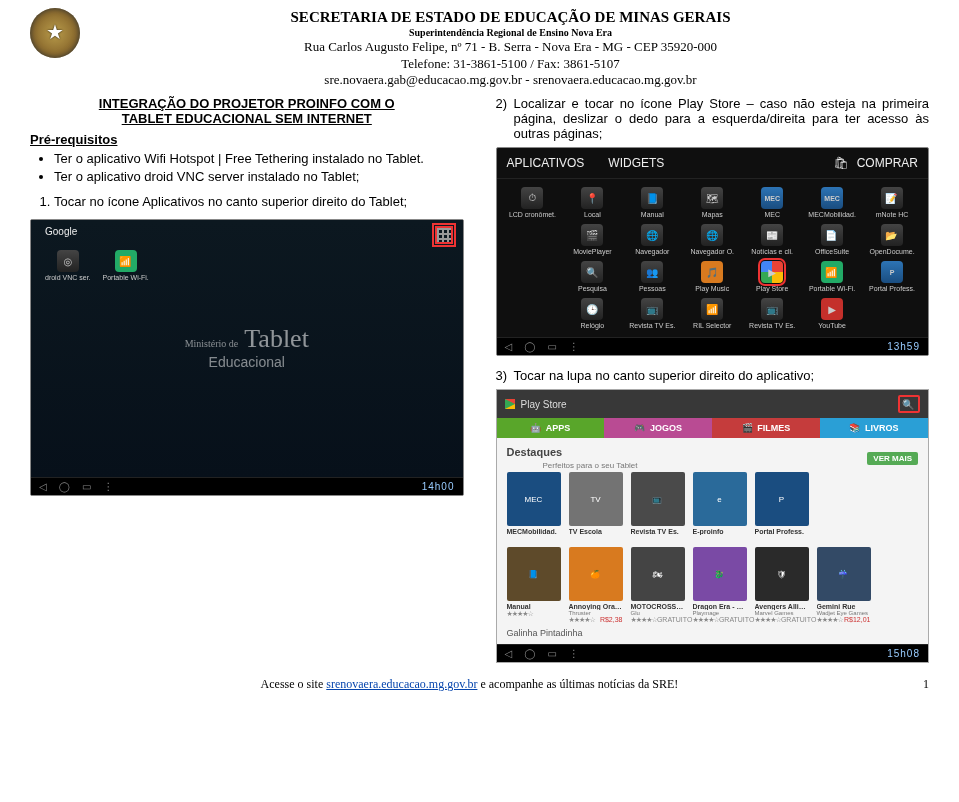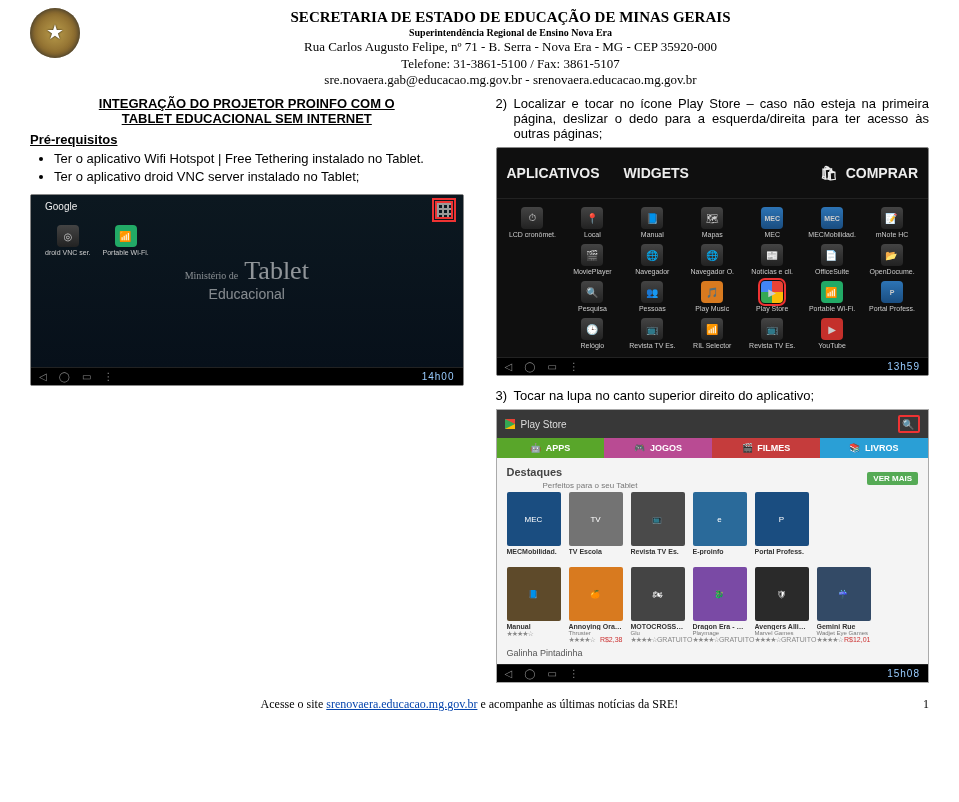--- a/index.html
+++ b/index.html
@@ -79,25 +79,24 @@
     border-radius: 2px;
     background: #0f0f0f;
     color: #ddd;
     font-size: 9px;
     overflow: hidden;
     margin-top: 6px;
   }
   .shot .tabs {
     display: flex;
     gap: 24px;
-    padding: 17px 10px;
-    font-size: 14px;
+    padding: 8px 10px;
+    font-size: 12px;
     color: #eee;
     border-bottom: 1px solid #222;
-    font-weight: bold;
   }
   .shot .tabs .right { margin-left:auto; display:flex; gap:8px; align-items:center;}
   .icon-grid {
     display: grid;
     grid-template-columns: repeat(7, 1fr);
     gap: 6px 4px;
     padding: 8px;
   }
   .icon-cell {
     display: flex;
@@ -133,21 +132,21 @@
     background: #000;
     font-size: 8px;
     color: #9cf;
     border-top: 1px solid #222;
   }
   .navbar .clock { color:#9cf; font-size:10px; letter-spacing:1px;}
   .nav-icons { display:flex; gap:12px; color:#888; font-size:10px;}
 
   
   .shot-home {
-    height: 172px;
+    height: 257px;
     background: linear-gradient(#0c1820, #07101a);
     position: relative;
   }
   .shot-home .wm {
     position:absolute; top:50%; left:50%; transform:translate(-50%,-55%);
     font-size: 26px; color: rgba(255,255,255,0.55);
     font-family: "Times New Roman", serif;
   }
   .shot-home .wm sub { font-size:14px; color: rgba(255,255,255,0.5); display:block; text-align:center; font-family:Arial;}
   .shot-home .home-icons {
@@ -271,20 +270,25 @@
 
       <div style="margin-top:6px;">
         <span class="section-title underline">Pré-requisitos</span>
         <ul class="bullets">
           <li>Ter o aplicativo Wifi Hotspot | Free Tethering instalado no Tablet.</li>
           <li>Ter o aplicativo droid VNC server instalado no Tablet;</li>
         </ul>
       </div>
 
       <div style="margin-top:6px;">
+        <ol class="steps">
+          <li value="1"><span>
+            <span>Tocar no ícone Aplicativos no canto superior direito do Tablet;</span>
+          </span></li>
+        </ol>
       </div>
 
       <div class="shot">
         <div class="shot-home">
           <span class="goog">Google</span>
           <div class="apps-btn hl-red"></div>
           <div class="home-icons">
             <div class="icon-cell">
               <div class="icon-box">◎</div>
               <span>droid VNC ser.</span>

